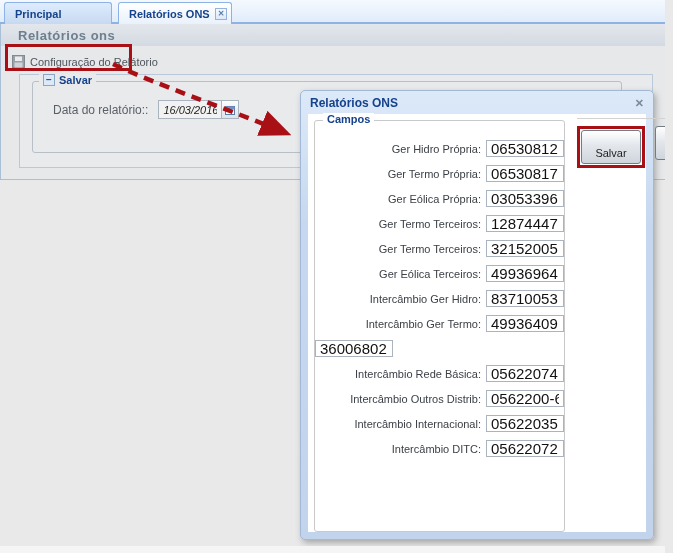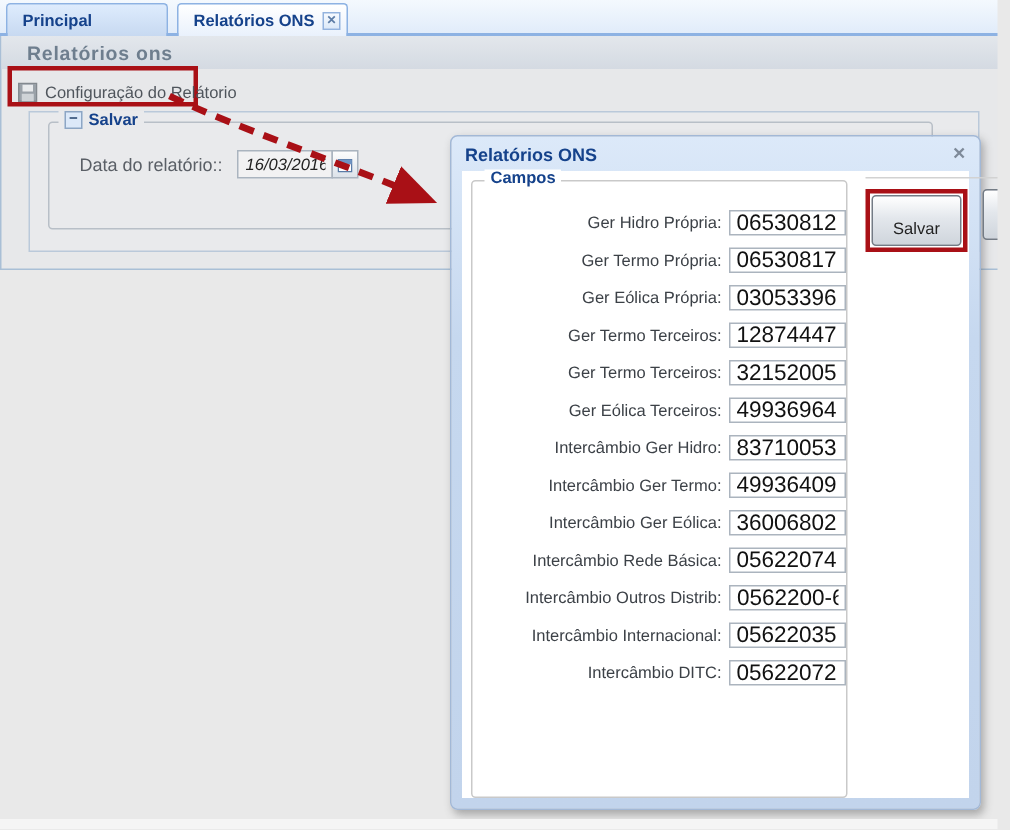--- a/index.html
+++ b/index.html
@@ -227,21 +227,20 @@
     <span class="field-label">Intercâmbio Ger Hidro:</span>
     <input class="field-input" type="text" value="83710053" style="">
   </div>
 
   <div class="field-row">
     <span class="field-label">Intercâmbio Ger Termo:</span>
     <input class="field-input" type="text" value="49936409" style="">
   </div>
 
   <div class="field-row">
-    <span class="field-label">Intercâmbio Ger Eólica:</span>
     <input class="field-input" type="text" value="36006802" style="">
   </div>
 
   <div class="field-row">
     <span class="field-label">Intercâmbio Rede Básica:</span>
     <input class="field-input" type="text" value="05622074" style="">
   </div>
 
   <div class="field-row">
     <span class="field-label">Intercâmbio Outros Distrib:</span>

